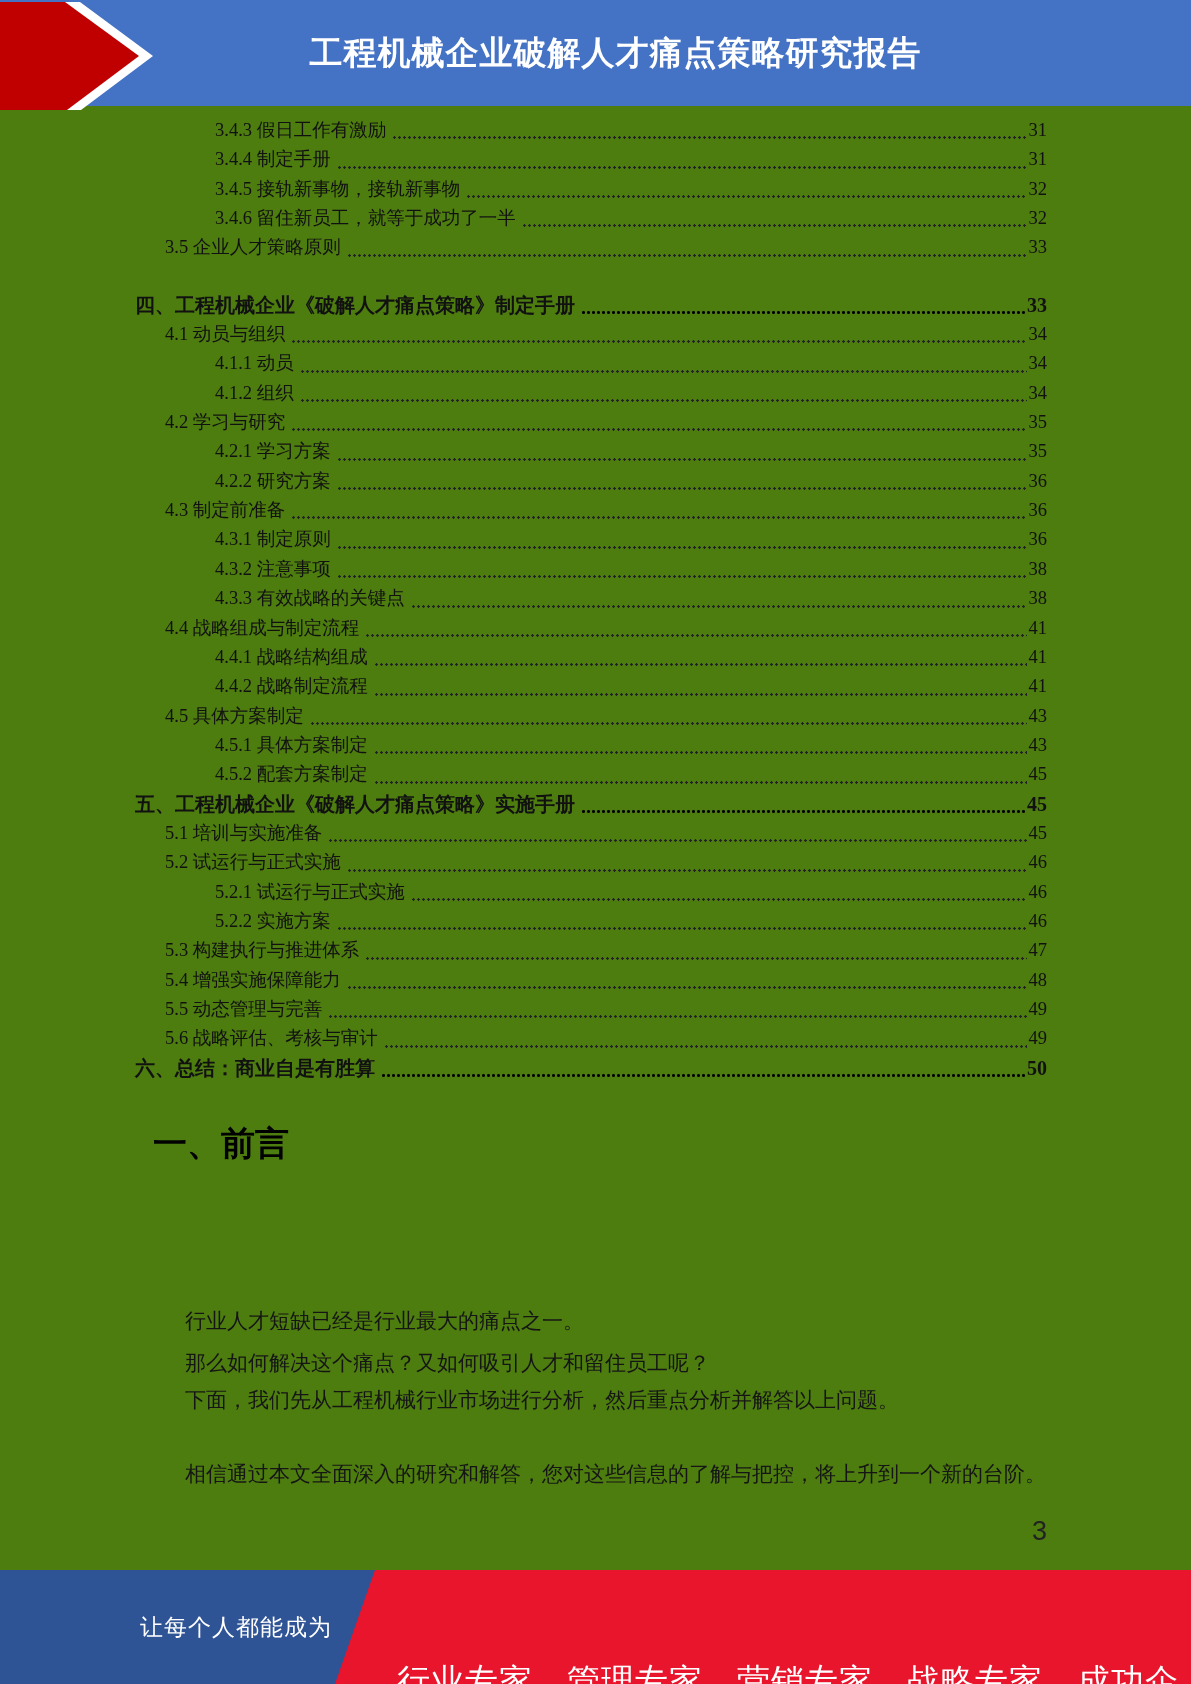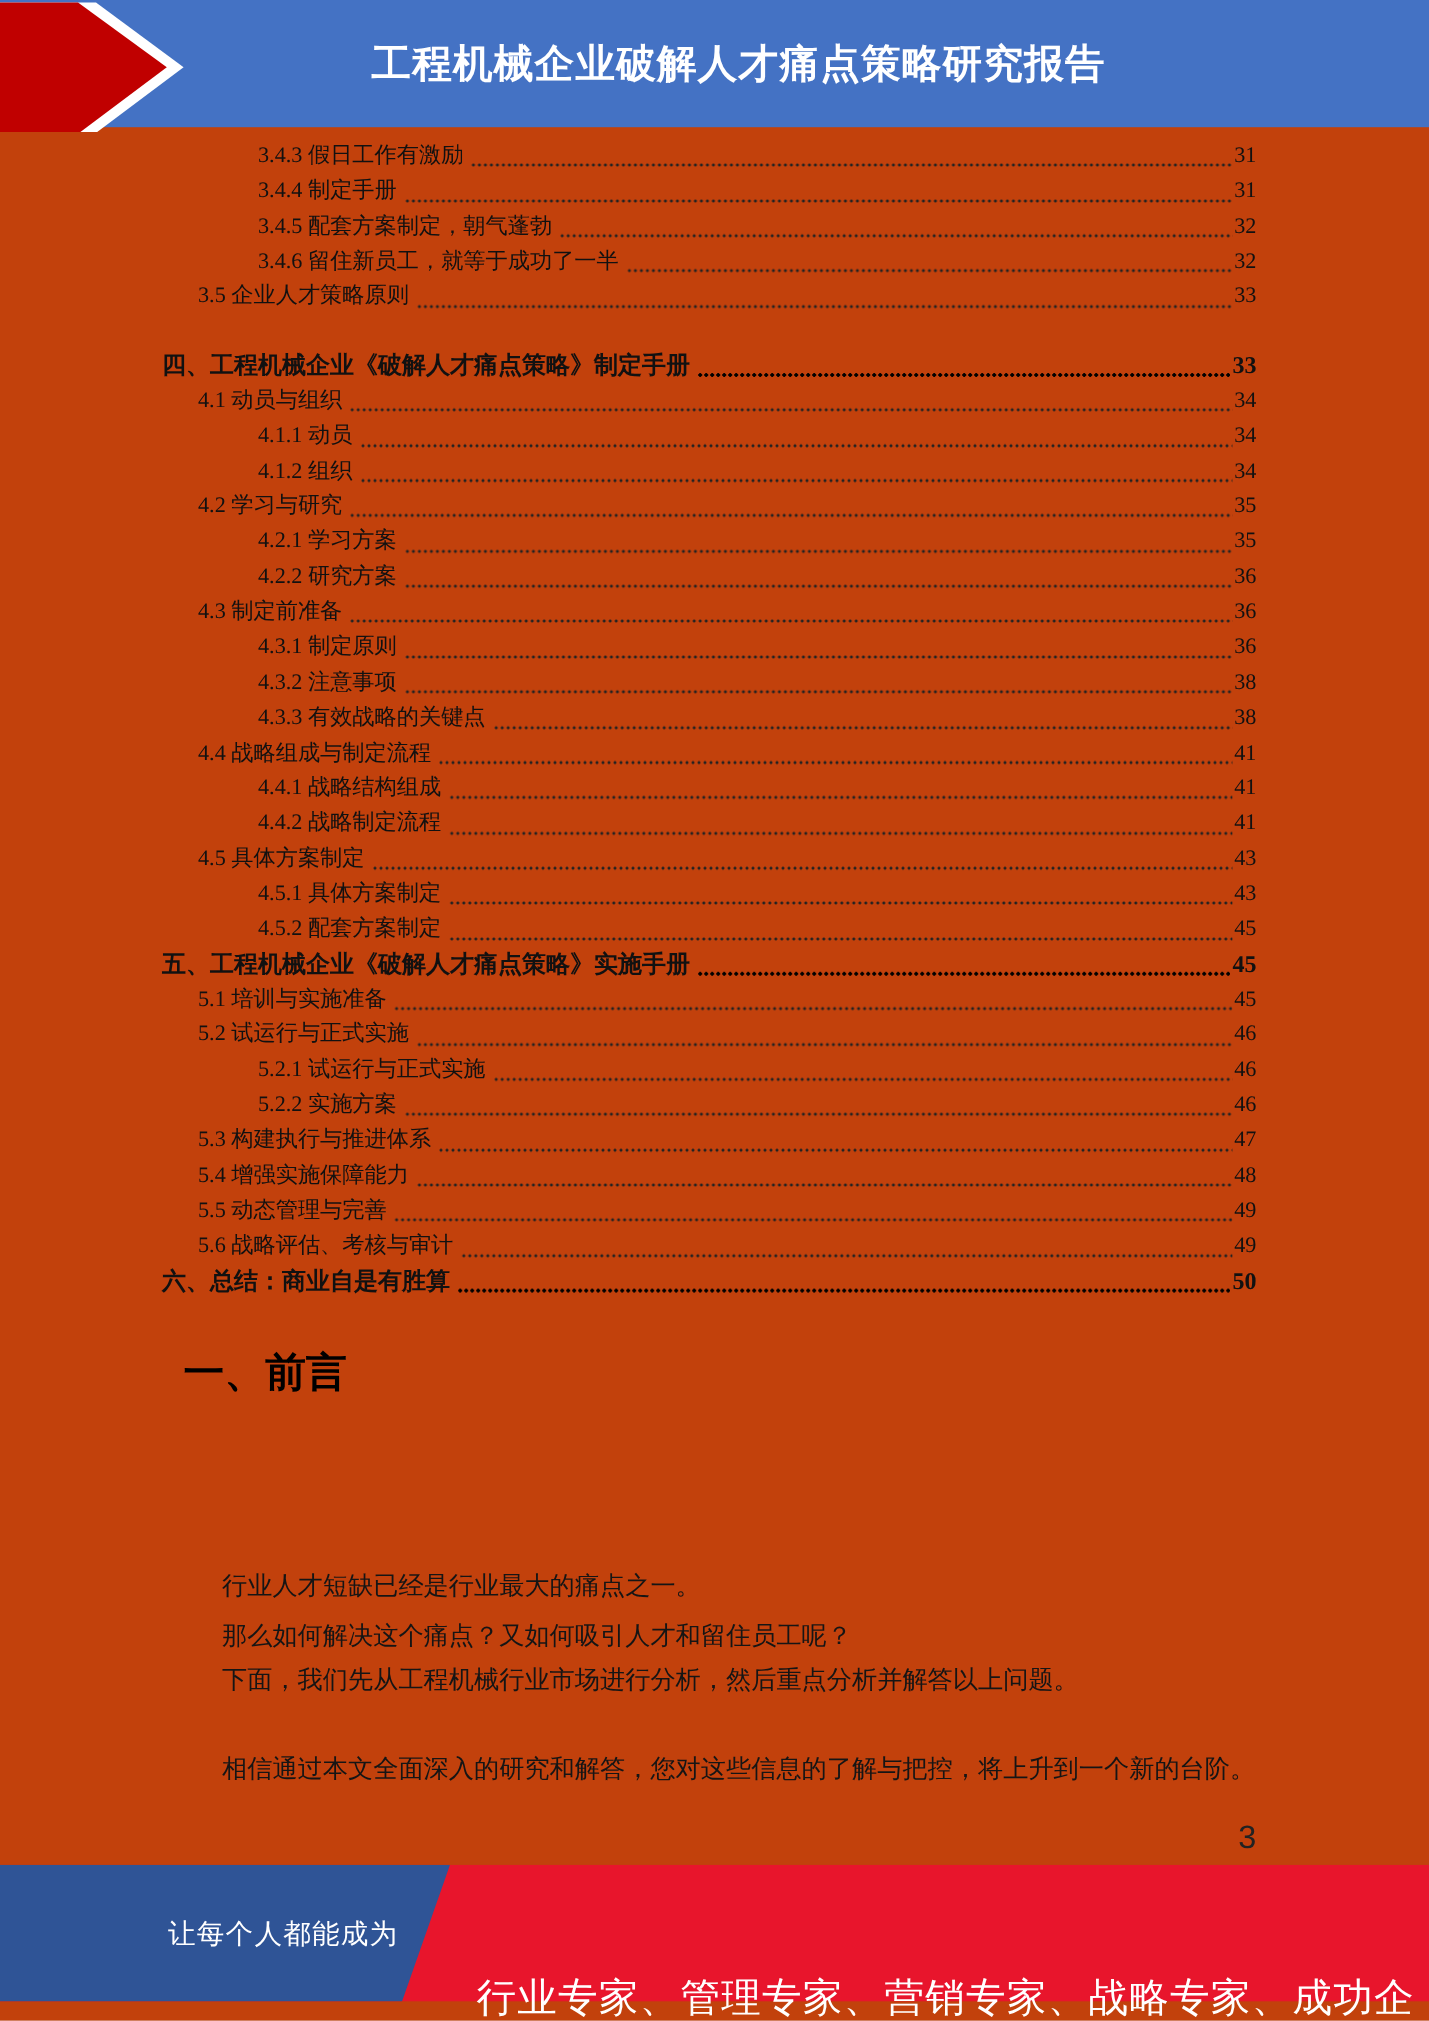--- a/index.html
+++ b/index.html
@@ -1,19 +1,19 @@
 <!DOCTYPE html>
 <html style="--header-blue: #4472C4; --arrow-red: #C00000; --footer-blue: #2F5496; --footer-red: #E8152C;"><head>
 <meta charset="utf-8">
 <style>
   html,body{margin:0;padding:0;background:#e9e9e9;}
   .page{
     position:relative;
     width:1191px;height:1684px;
-    background:#c2410c;
+    background:#4d7c0f;
     overflow:hidden;
     font-family:"Liberation Serif","DejaVu Serif",serif;
     color:#111;
   }
   
   .header{
     position:absolute;top:0;left:0;width:1191px;height:106px;
     background:var(--header-blue,#4472C4);
   }
   .header-arrow{position:absolute;top:0;left:0;width:160px;height:112px;display:block;}
@@ -66,21 +66,21 @@
   .p3{top:1385px;}
   .p4{top:1459px;}
   
   .page-number{
     position:absolute;top:1516px;right:144px;
     font-family:"Liberation Sans","DejaVu Sans",sans-serif;
     font-size:27px;color:#222;
   }
   
   .footer{
-    position:absolute;left:0;bottom:16px;width:1191px;height:114px;
+    position:absolute;left:0;bottom:0;width:1191px;height:114px;
   }
   .footer-svg{position:absolute;top:0;left:0;width:1191px;height:114px;display:block;}
   .footer-red-shape{fill:var(--footer-red,#E8152C);}
   .footer-blue-shape{fill:var(--footer-blue,#2F5496);}
   .footer-left-text{
     position:absolute;left:140px;top:42px;
     font-size:23px;color:#ffffff;letter-spacing:1px;
     font-family:"Liberation Serif","DejaVu Serif",serif;
   }
   .footer-right-text{
@@ -108,21 +108,21 @@
         <span class="toc-label">3.4.3 假日工作有激励</span>
         <span class="toc-leader"></span>
         <span class="toc-page">31</span>
       </div>
       <div class="toc-row lvl3">
         <span class="toc-label">3.4.4 制定手册</span>
         <span class="toc-leader"></span>
         <span class="toc-page">31</span>
       </div>
       <div class="toc-row lvl3">
-        <span class="toc-label">3.4.5 配套方案制定，朝气蓬勃</span>
+        <span class="toc-label">3.4.5 接轨新事物，接轨新事物</span>
         <span class="toc-leader"></span>
         <span class="toc-page">32</span>
       </div>
       <div class="toc-row lvl3">
         <span class="toc-label">3.4.6 留住新员工，就等于成功了一半</span>
         <span class="toc-leader"></span>
         <span class="toc-page">32</span>
       </div>
       <div class="toc-row lvl2">
         <span class="toc-label">3.5 企业人才策略原则</span>

